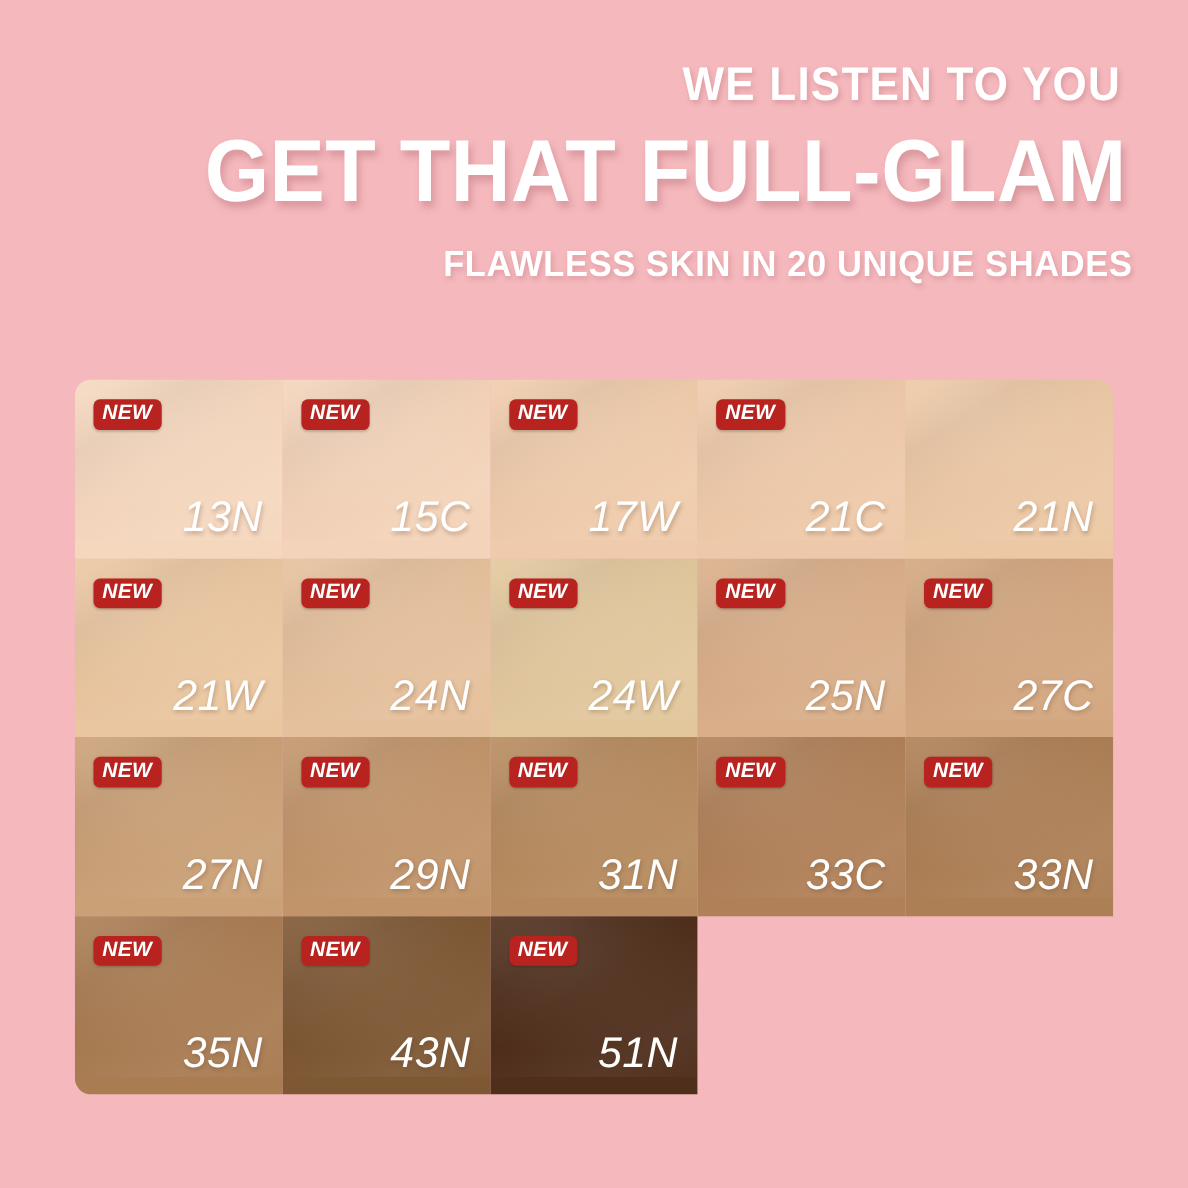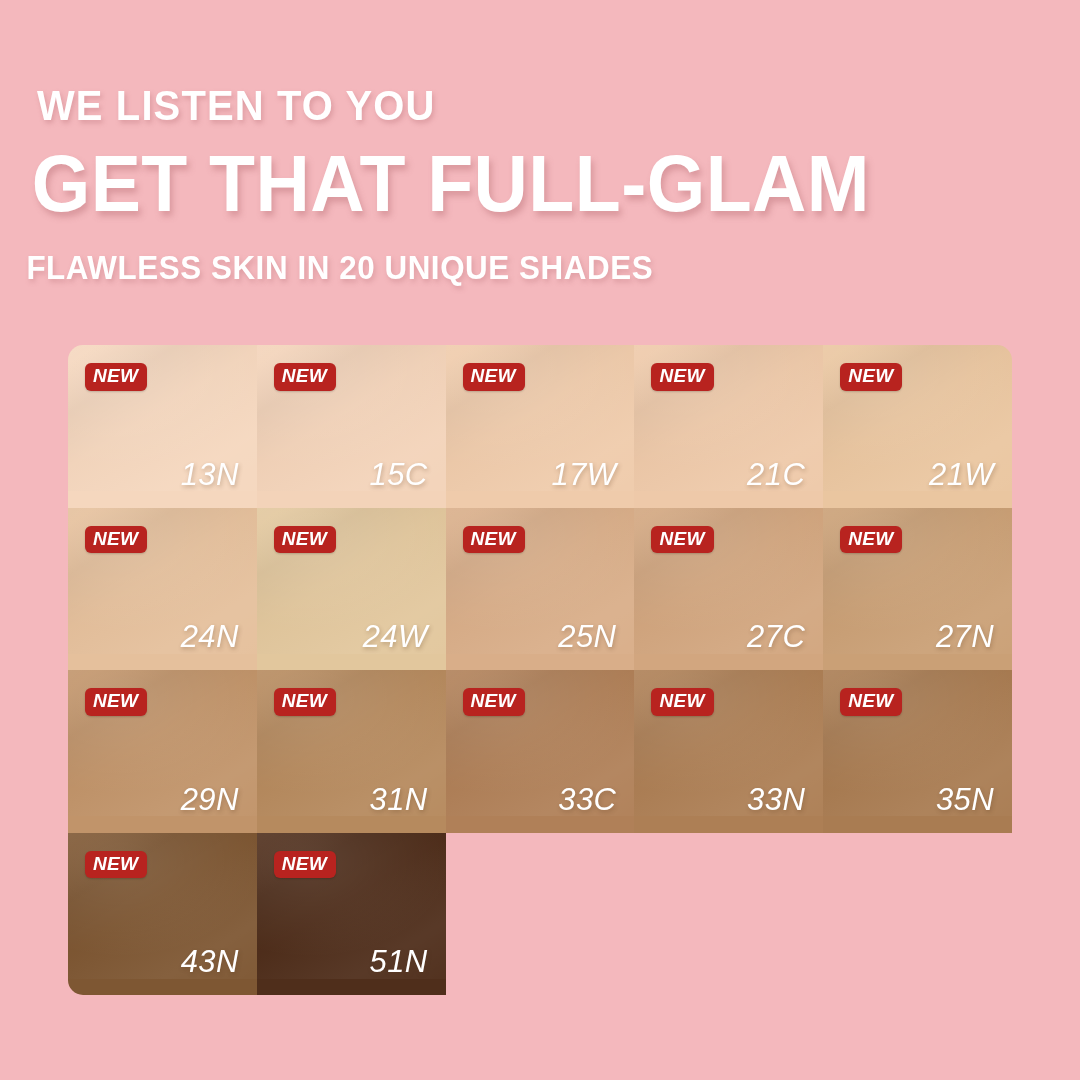--- a/index.html
+++ b/index.html
@@ -16,22 +16,22 @@
     background: #f4b8bd;
     position: relative;
   }
 
   
   .header {
     position: absolute;
     left: 0;
     top: 0;
     width: 1056px;
-    padding-top: 84px;
-    text-align: left;
+    padding-top: 56px;
+    text-align: right;
   }
 
   .eyebrow {
     font-size: 43px;
     font-weight: bold;
     letter-spacing: 1.2px;
     color: #ffffff;
     line-height: 1.0;
     text-shadow: 2px 3px 5px rgba(184,110,118,0.40);
     transform: scaleX(0.93);
@@ -126,21 +126,21 @@
     line-height: 1.08;
     z-index: 3;
     box-shadow: 0 1px 2px rgba(0,0,0,0.18);
   }
 
   .shade-code {
     position: absolute;
     right: 18px;
     bottom: 18px;
     color: #ffffff;
-    font-size: 31px;
+    font-size: 39px;
     font-style: italic;
     font-weight: normal;
     letter-spacing: 0.4px;
     line-height: 1.0;
     text-shadow: 1px 2px 4px rgba(90,55,30,0.30);
     z-index: 3;
   }
 </style>
 </head>
 <body style="background: rgb(244, 184, 189);">
@@ -161,20 +161,23 @@
       <span class="shade-code">15C</span>
     </div>
     <div class="swatch" style="background: rgb(239, 203, 171);">
       <span class="badge">NEW</span>
       <span class="shade-code">17W</span>
     </div>
     <div class="swatch" style="background: rgb(238, 201, 169);">
       <span class="badge">NEW</span>
       <span class="shade-code">21C</span>
     </div>
+    <div class="swatch" style="background: rgb(236, 200, 165);">
+      <span class="shade-code">21N</span>
+    </div>
     <div class="swatch" style="background: rgb(234, 198, 160);">
       <span class="badge">NEW</span>
       <span class="shade-code">21W</span>
     </div>
     <div class="swatch" style="background: rgb(229, 192, 156);">
       <span class="badge">NEW</span>
       <span class="shade-code">24N</span>
     </div>
     <div class="swatch" style="background: rgb(226, 199, 157);">
       <span class="badge">NEW</span>

